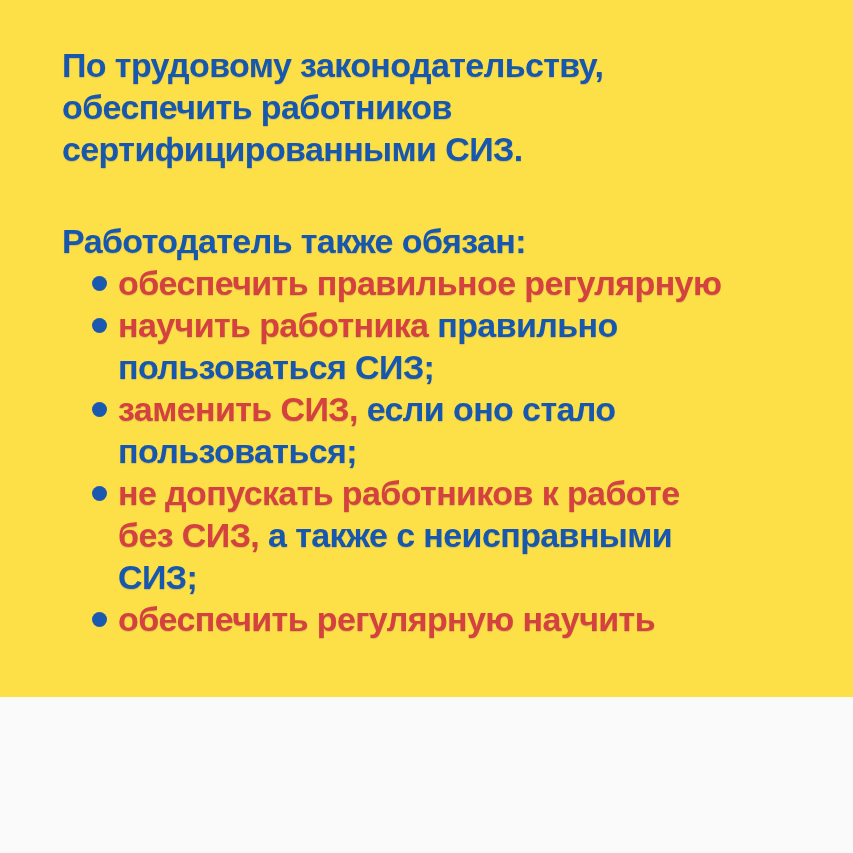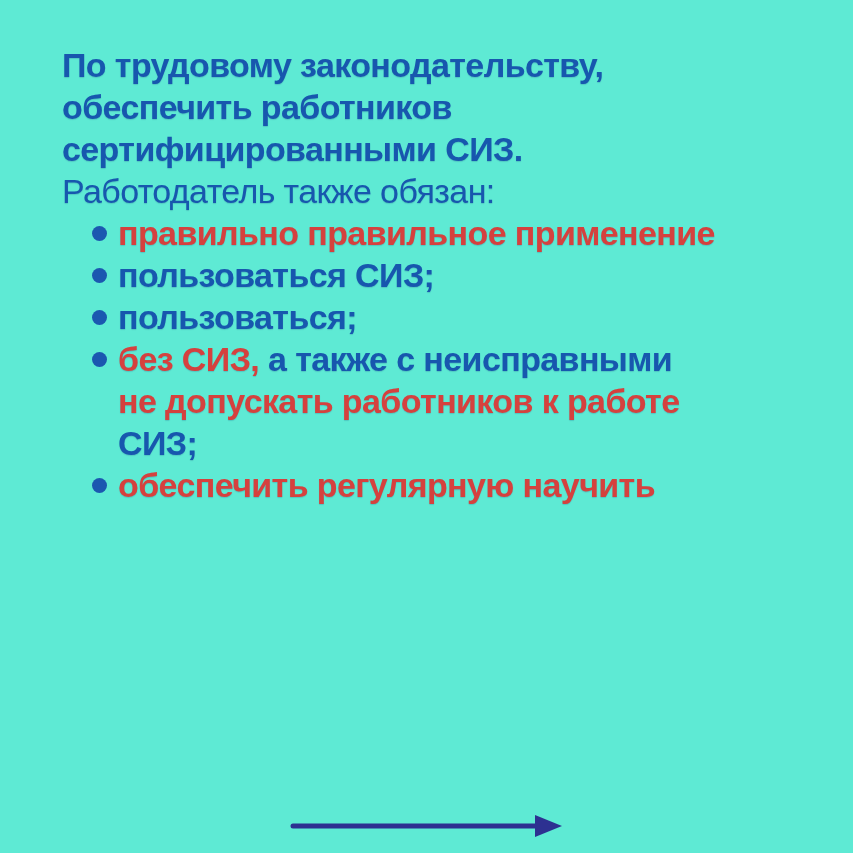--- a/index.html
+++ b/index.html
@@ -4,39 +4,40 @@
 <style>
   html, body {
     margin: 0;
     padding: 0;
     background: #fafafa;
     font-family: "Liberation Sans", sans-serif;
   }
   .slide {
     position: relative;
     width: 853px;
-    height: 853px;
-    background: #5eead4;
+    height: 697px;
+    background: #fde047;
     overflow: hidden;
     box-sizing: border-box;
     padding: 44px 40px 0 62px;
   }
   .tline {
     white-space: nowrap;
     font-weight: bold;
     font-size: 34px;
     line-height: 42px;
     letter-spacing: -0.6px;
     text-shadow: 0 1px 1px rgba(20, 45, 110, 0.18);
   }
   .seg.blue { color: #1757ae; }
   .seg.red  { color: #d5413e; }
   .heading {
+    margin-top: 50px;
     color: #1757ae;
-    font-weight: normal;
+    font-weight: bold;
     font-size: 34px;
     line-height: 42px;
     letter-spacing: -0.6px;
     white-space: nowrap;
     text-shadow: 0 1px 1px rgba(20, 45, 110, 0.18);
   }
   ul.items {
     list-style: none;
     margin: 0;
     padding: 0;
@@ -72,34 +73,36 @@
       <div class="tline"><span class="seg blue">По трудовому законодательству,</span></div>
       <div class="tline"><span class="seg blue">обеспечить работников</span></div>
       <div class="tline"><span class="seg blue">сертифицированными СИЗ.</span></div>
     </div>
 
   <div class="heading">Работодатель также обязан:</div>
 
   <ul class="items" id="items">
       <li class="item">
         <span class="dot"></span>
-        <div class="tline"><span class="seg red">правильно правильное применение</span></div>
+        <div class="tline"><span class="seg red">обеспечить правильное регулярную</span></div>
       </li>
       <li class="item">
         <span class="dot"></span>
+        <div class="tline"><span class="seg red">научить работника</span><span class="seg blue"> правильно</span></div>
         <div class="tline"><span class="seg blue">пользоваться СИЗ;</span></div>
       </li>
       <li class="item">
         <span class="dot"></span>
+        <div class="tline"><span class="seg red">заменить СИЗ,</span><span class="seg blue"> если оно стало</span></div>
         <div class="tline"><span class="seg blue">пользоваться;</span></div>
       </li>
       <li class="item">
         <span class="dot"></span>
+        <div class="tline"><span class="seg red">не допускать работников к работе</span></div>
         <div class="tline"><span class="seg red">без СИЗ,</span><span class="seg blue"> а также с неисправными</span></div>
-        <div class="tline"><span class="seg red">не допускать работников к работе</span></div>
         <div class="tline"><span class="seg blue">СИЗ;</span></div>
       </li>
       <li class="item">
         <span class="dot"></span>
         <div class="tline"><span class="seg red">обеспечить регулярную научить</span></div>
       </li>
     </ul>
 
   <div class="arrow-wrap">
     <svg width="274" height="30" viewBox="0 0 274 30">

